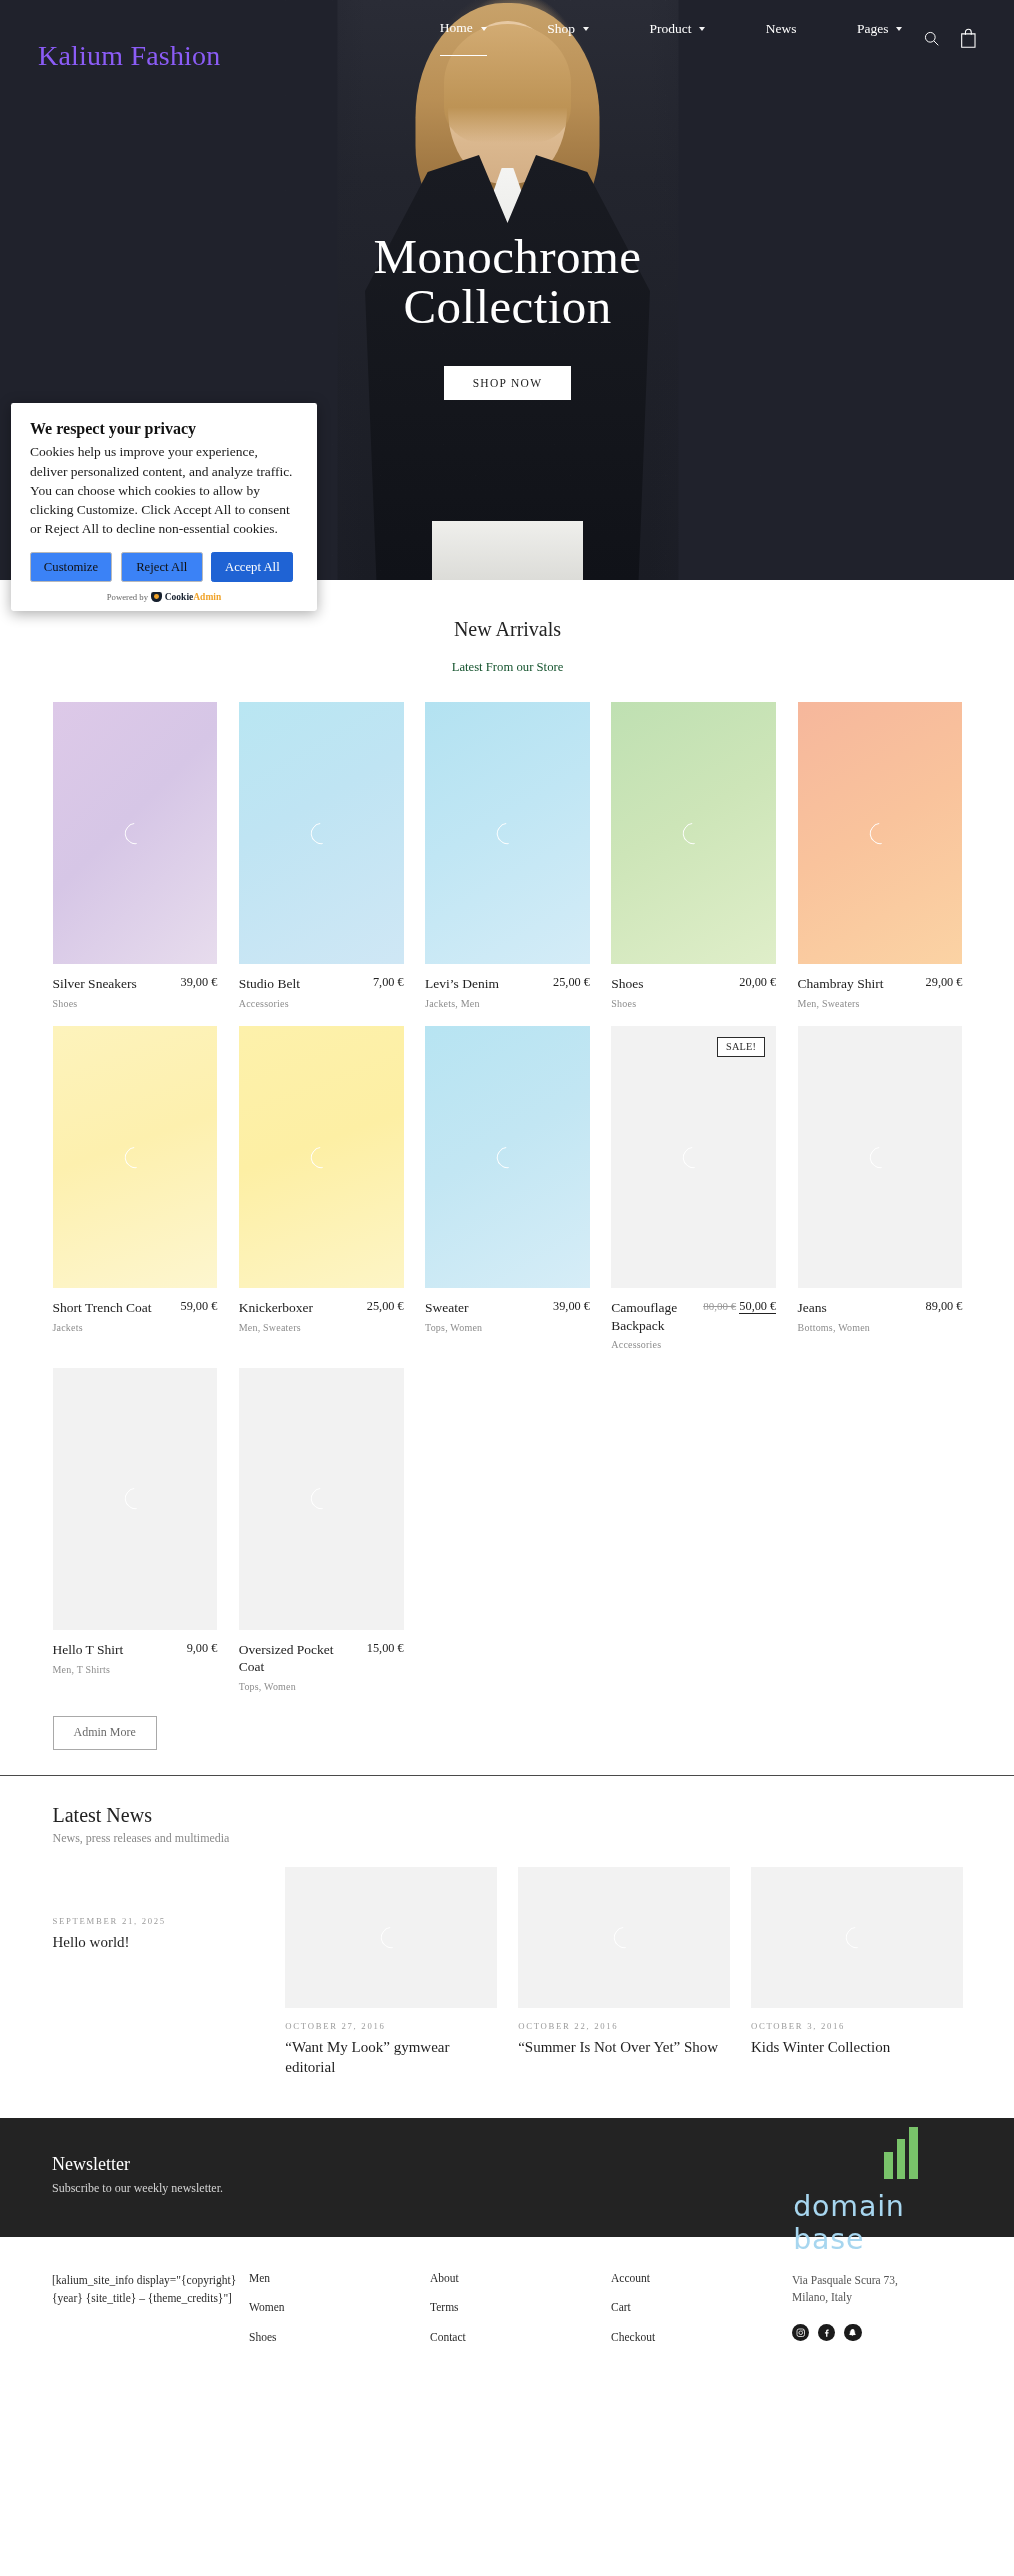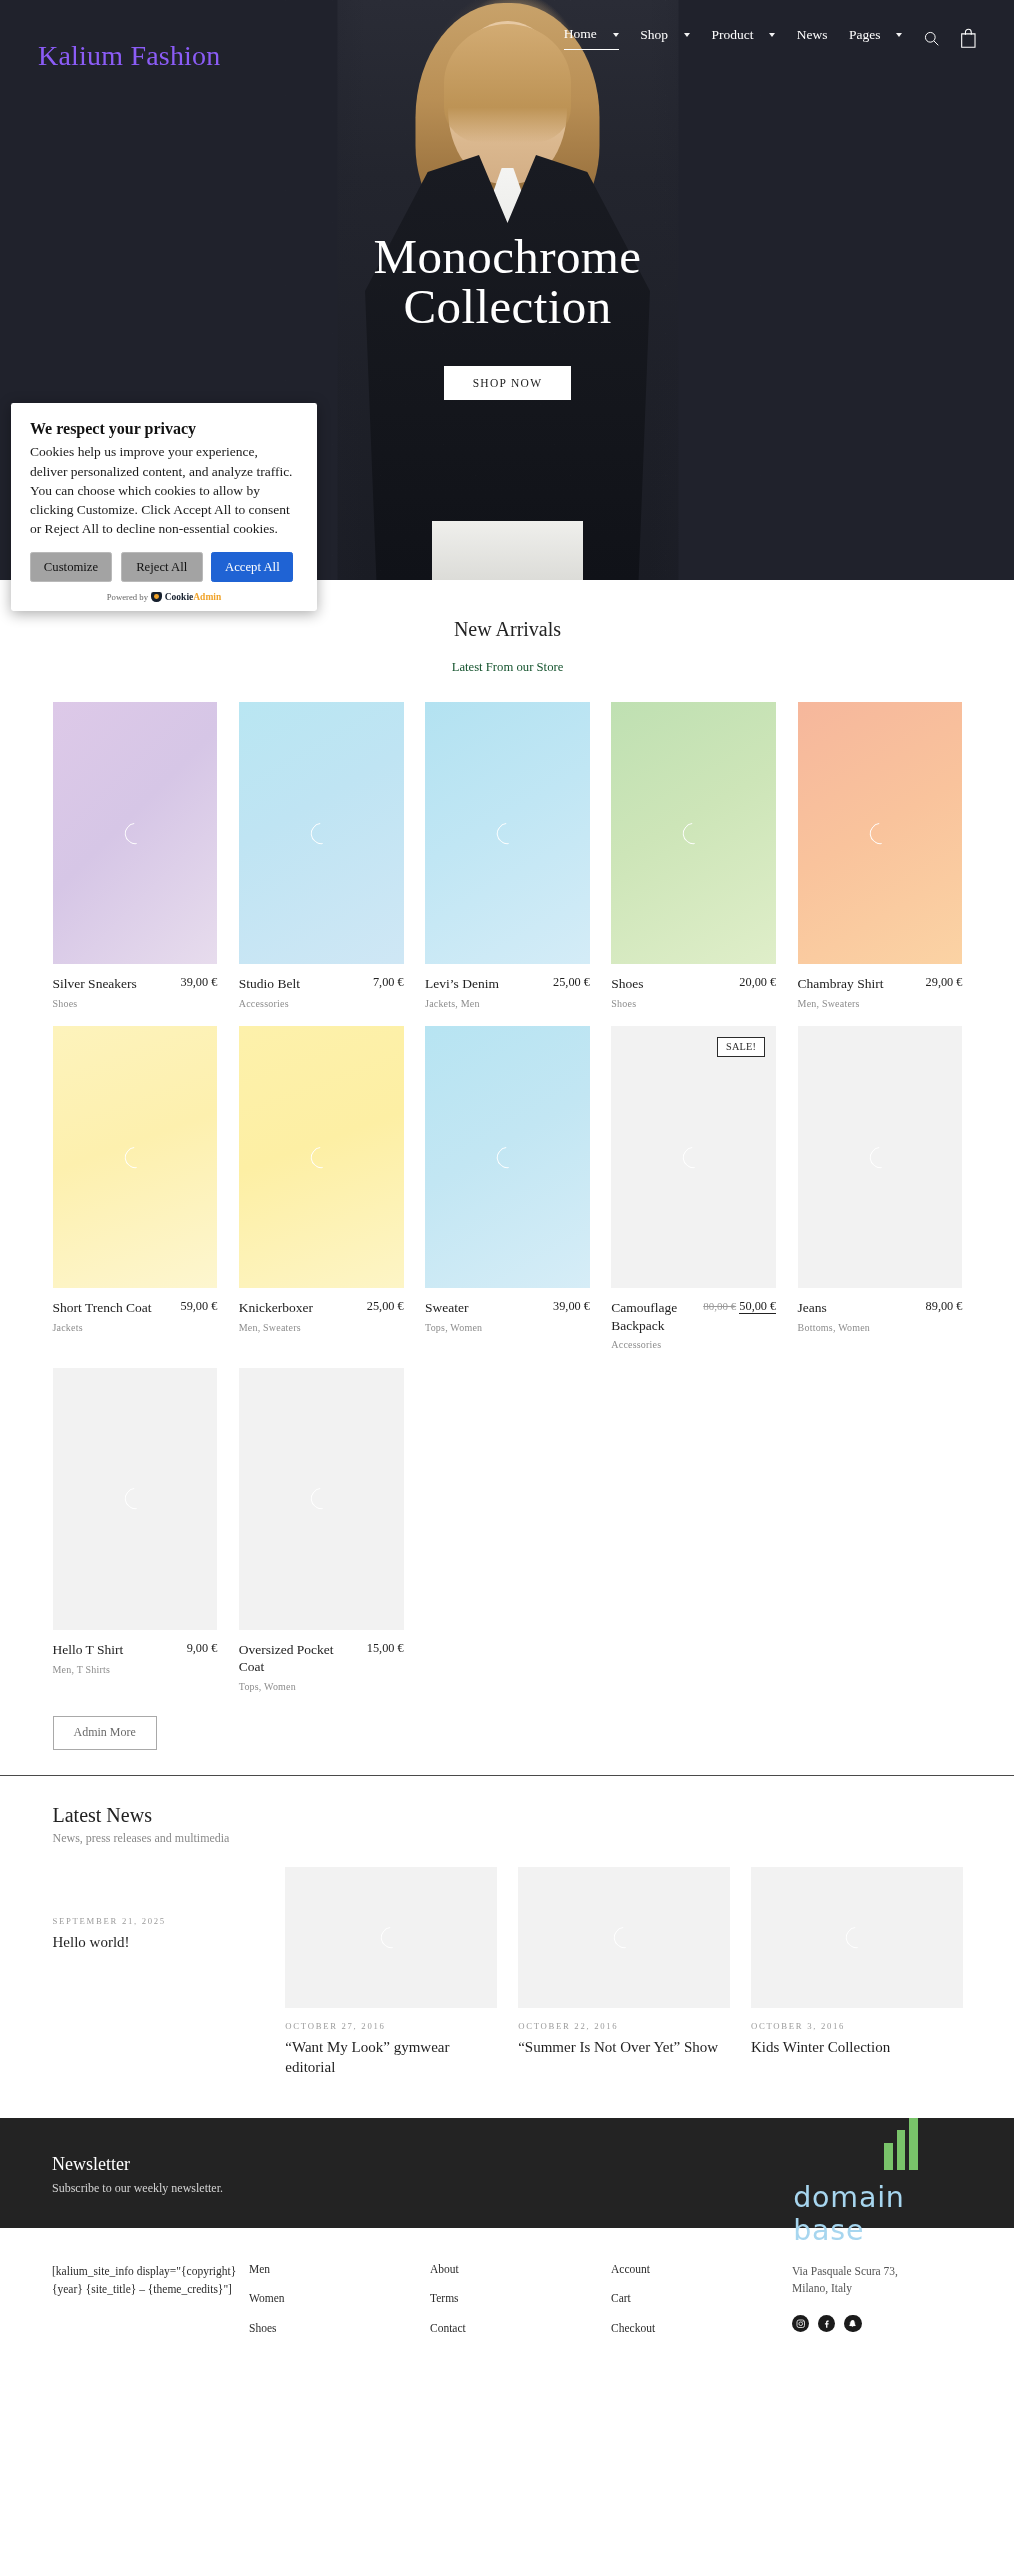--- a/index.html
+++ b/index.html
@@ -85,22 +85,22 @@
   }
   .brand {
     color: #8b5cf6; font-size: 28px; letter-spacing: 0.2px;
     font-family: "Liberation Serif", serif; font-weight: 400;
     white-space: nowrap;
     margin-top: 36px;
   }
   .nav-right { margin-left: auto; display: flex; align-items: center; gap: 20.6px; }
   .nav-menu { display: flex; align-items: center; gap: 21.4px; }
   .nav-item {
-    color: #ffffff; font-size: 13.5px; display: flex; align-items: center; gap: 16px;
-    padding-bottom: 7px; white-space: nowrap; cursor: pointer;
+    color: #ffffff; font-size: 13.5px; display: flex; align-items: center; gap: 8px;
+    padding-bottom: 19px; white-space: nowrap; cursor: pointer; margin-left: 39px;
   }
   .nav-item.active { border-bottom: 0.8px solid #fff; }
   .caret {
     width: 0; height: 0; border-left: 3.2px solid transparent; border-right: 3.2px solid transparent;
     border-top: 4px solid #fff; margin-top: 1.6px; opacity: .95;
   }
   .nav-icon { color: #fff; display: flex; align-items: center; cursor: pointer; }
 
   
   .hero-text {
@@ -122,21 +122,21 @@
     background: #fff; border-radius: 2.4px; z-index: 60;
     box-shadow: 0 2.4px 14.3px rgba(0,0,0,.33);
     padding: 17.4px 19px 9.5px 19px;
     font-family: "Liberation Serif", serif;
   }
   .cookie h3 { font-size: 16px; font-weight: 700; color: #111; margin-bottom: 4px; }
   .cookie p { font-size: 13.5px; line-height: 1.42; color: #1a1a1a; }
   .cookie-btns { display: flex; gap: 8.7px; margin-top: 14.3px; }
   .ck-btn {
     flex: 0 0 auto; padding: 6.3px 0; width: 82px; text-align: center;
-    font-size: 12.7px; border: 0.8px solid #b9b9b9; background: #a3a3a3; color: #111;
+    font-size: 12.7px; border: 0.8px solid #b9b9b9; background: #3b82f6; color: #111;
     border-radius: 2.4px; cursor: pointer; font-family: "Liberation Serif", serif;
   }
   .ck-btn.primary { background: #1f63d4; border-color: #1f63d4; color: #fff; }
   .cookie-powered {
     margin-top: 9.5px; text-align: center; font-size: 8.7px; color: #666;
     display: flex; align-items: flex-start; justify-content: center; gap: 3.2px;
   }
   .ca-shield {
     width: 10.3px; height: 10.3px; border-radius: 2.4px 2.4px 50% 50%;
     background: #16202e; display: inline-block; position: relative;
@@ -209,21 +209,21 @@
     font-size: 8.7px; letter-spacing: 1.7px; color: #9b9b9b; text-transform: uppercase;
     font-family: "Liberation Serif", serif;
   }
   .news-title { font-size: 15px; color: #1f1f1f; line-height: 1.3; margin-top: 7.1px; cursor: pointer; }
   .news-thumb { width: 100%; height: 141px; background: #f2f2f2; position: relative; }
   .news-col-first { padding-top: 49px; }
   .news-meta { margin-top: 13.5px; }
 
   
   .newsletter {
-    width: 1015px; background: #232323; color: #fff; padding: 36px 52px 32px 52px; margin-top: 41px;
+    width: 1015px; background: #232323; color: #fff; padding: 36px 52px 41px 52px; margin-top: 41px;
   }
   .nl-title { font-size: 18px; font-weight: 400; }
   .nl-sub { font-size: 12px; color: #d4d4d4; margin-top: 5.6px; }
 
   .footer {
     position: relative; width: 1015px; background: #fff; padding: 35px 52px 32px 52px;
     display: grid; grid-template-columns: 197px 181px 181px 181px 1fr; column-gap: 0;
   }
   .fcol-text { font-size: 11.5px; color: #2b2b2b; line-height: 1.55; }
   .flink { font-size: 11.5px; color: #2b2b2b; margin-bottom: 17.4px; cursor: pointer; }

